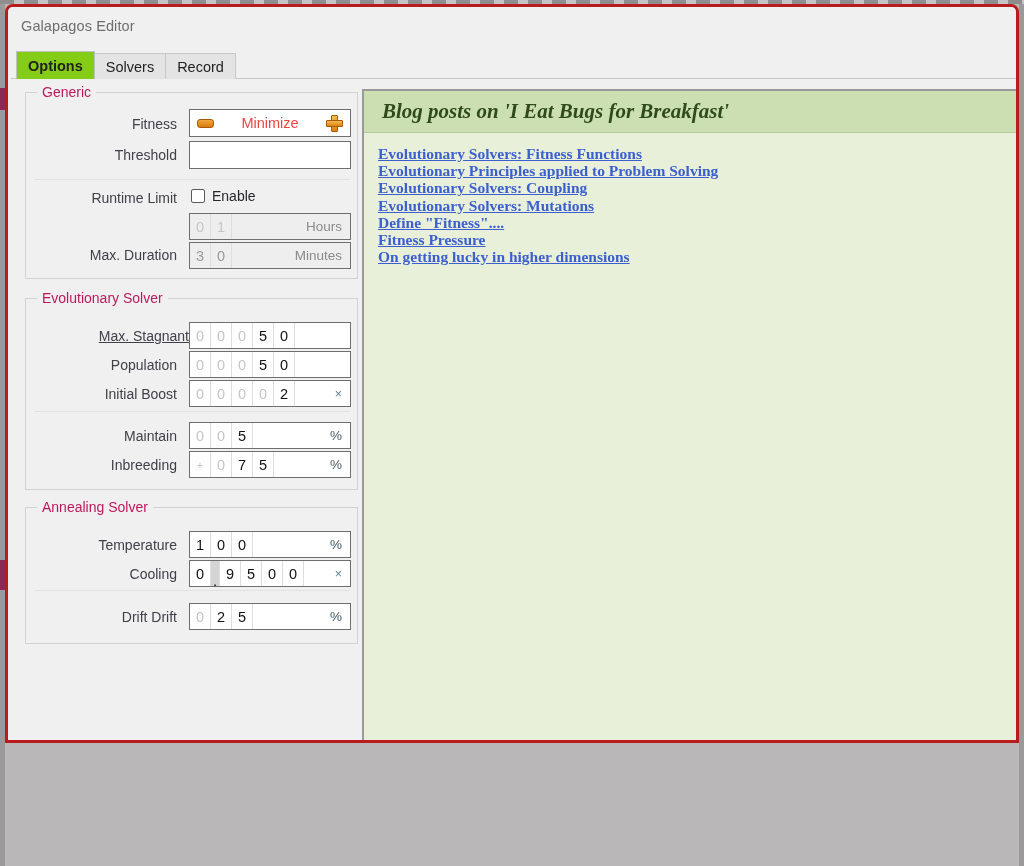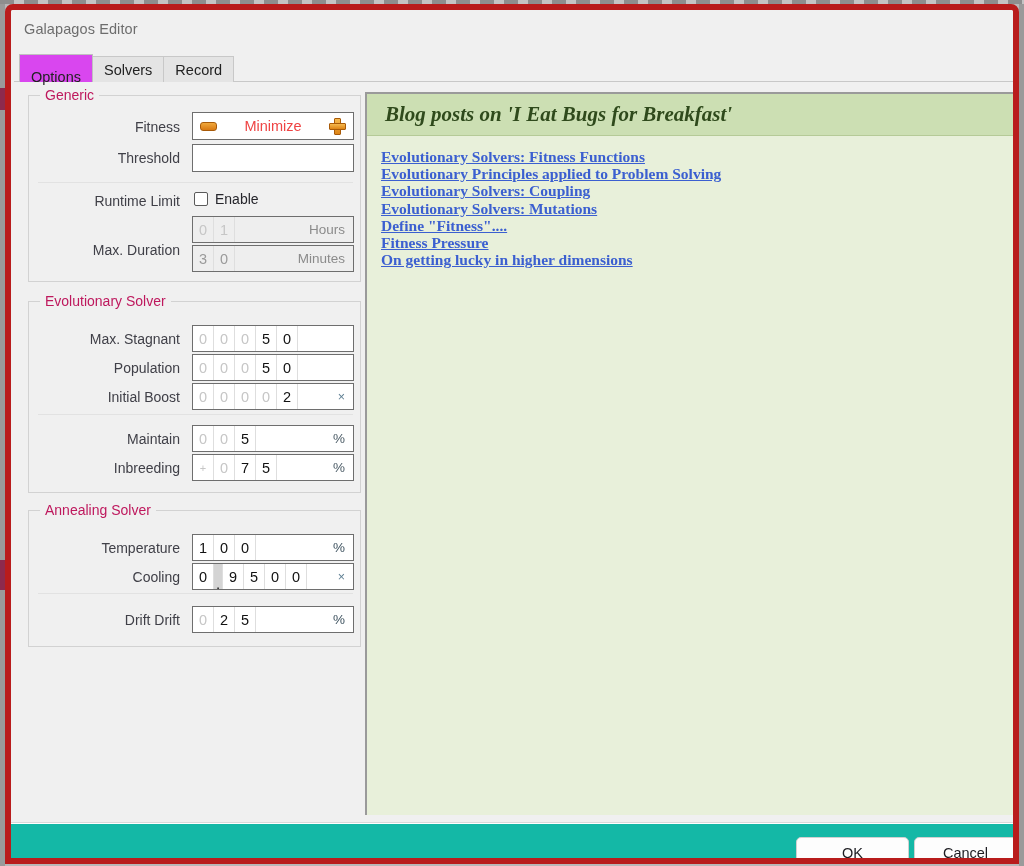--- a/index.html
+++ b/index.html
@@ -26,23 +26,23 @@
   #desktop-backdrop .strip-c { position:absolute; left:0; top:560px; width:5px; height:30px; background:#8d2a4d; }
   #desktop-backdrop .strip-d { position:absolute; left:1019px; top:0; width:5px; height:866px; background:#9a9a9a; }
   #desktop-backdrop .top-dash { position:absolute; left:0; top:0; width:1024px; height:4px;
       background: repeating-linear-gradient(90deg,#8e8e8e 0 14px,#c4c4c4 14px 24px); }
 
   #app-window {
     position: absolute;
     left: 5px;
     top: 4px;
     width: 1014px;
-    height: 860px;
+    height: 739px;
     background: #f0f0f0;
-    border: 6px solid #b91c1c;
+    border: 3px solid #b91c1c;
     border-radius: 8px 8px 0 0;
     box-sizing: border-box;
     overflow: hidden;
   }
 
   #title-bar {
     height: 39px;
     position: relative;
     background: #f0f0f0;
   }
@@ -72,26 +72,27 @@
     border: 1px solid #c8c8c8;
     border-bottom: none;
     background: #e4e4e4;
     margin-right: -1px;
     line-height: 16px;
     box-sizing: border-box;
     height: 26px;
     cursor: default;
   }
   .tab.active {
-    background: #d946ef;
+    background: #84cc16;
     border-color: #c0c0c0;
     height: 28px;
-    padding-top: 14px;
+    padding-top: 6px;
     position: relative;
     z-index: 5;
+    font-weight: bold;
   }
 
   
   #content-panel {
     position: absolute;
     left: 3px;
     top: 71px;
     width: 1006px;
     height: 740px;
     background: #f0f0f0;
@@ -346,40 +347,40 @@
     <div class="field" style="left:178px; top:62px; width:162px; height:28px;">
       <div class="field-filler"></div>
     </div>
 
     <div class="form-label" style="left:24px; top:111px; width:142px;">Runtime Limit</div>
     <div class="checkrow" style="left:180px; top:109px;">
       <div class="checkbox"></div>
       <div class="checkrow-label">Enable</div>
     </div>
 
-    <div class="form-label" style="left:24px; top:160px; width:142px;">Max. Duration</div>
+    <div class="form-label" style="left:24px; top:168px; width:142px;">Max. Duration</div>
     <div class="field disabled" style="left:178px; top:134px; width:162px; height:27px;">
       <div class="digit dim">0</div>
       <div class="digit dim">1</div>
       <div class="field-filler"></div>
       <div class="unit">Hours</div>
     </div>
     <div class="field disabled" style="left:178px; top:163px; width:162px; height:27px;">
       <div class="digit muted">3</div>
       <div class="digit muted">0</div>
       <div class="field-filler"></div>
       <div class="unit">Minutes</div>
     </div>
 
     <div class="group-box" id="group-evo">
       <div class="group-title">Evolutionary Solver</div>
       <div class="row-sep" style="left:9px; top:112px; width:315px;"></div>
     </div>
 
-    <div class="form-label" style="left:24px; top:249px; width:142px;">Max. Stagnant</div>
+    <div class="form-label" style="left:36px; top:249px; width:142px;text-decoration:underline;">Max. Stagnant</div>
     <div class="field" style="left:178px; top:243px; width:162px; height:27px;">
       <div class="digit dim">0</div>
       <div class="digit dim">0</div>
       <div class="digit dim">0</div>
       <div class="digit">5</div>
       <div class="digit">0</div>
       <div class="field-filler"></div>
     </div>
 
     <div class="form-label" style="left:24px; top:278px; width:142px;">Population</div>

